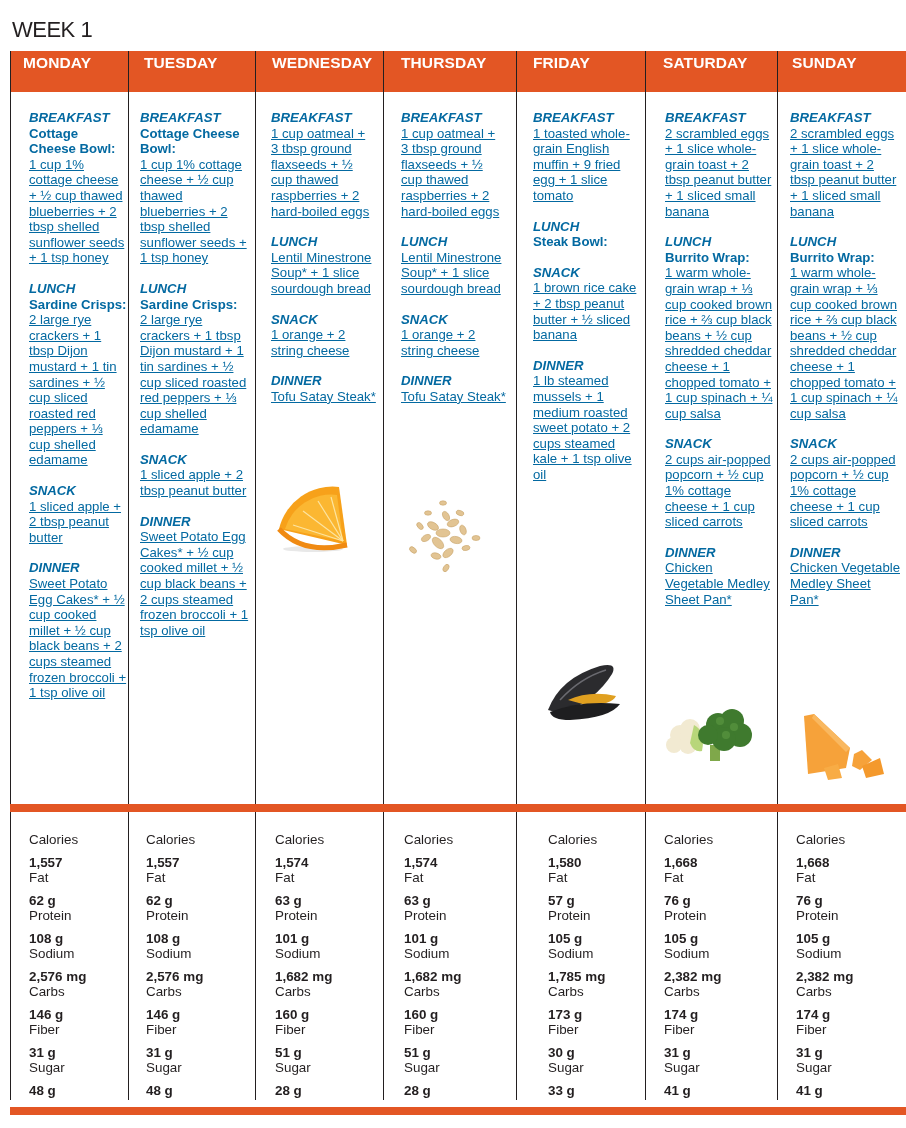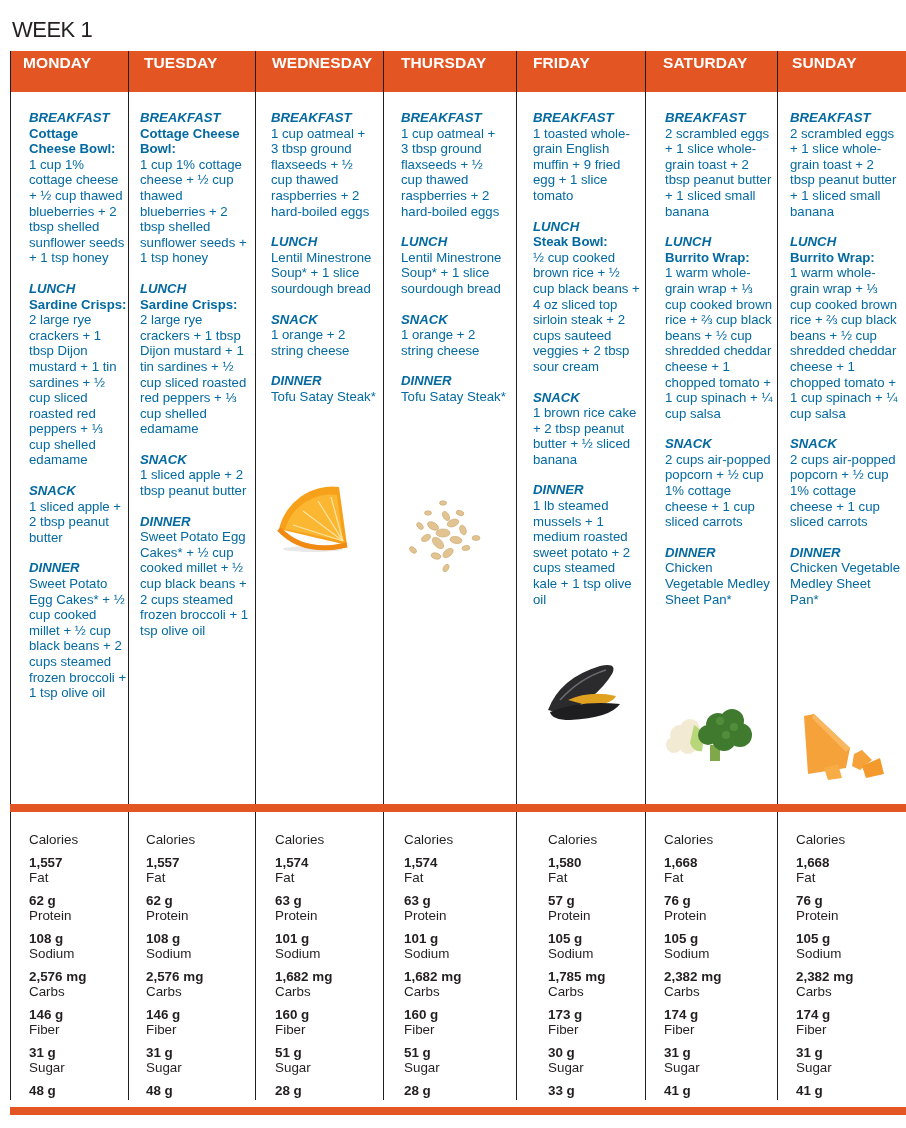--- a/index.html
+++ b/index.html
@@ -24,21 +24,21 @@
     display: flex; align-items: center; letter-spacing: 0.1px;
   }
 
   .day-col {
     position: absolute; top: 110px;
     font-size: 13.2px; line-height: 15.6px; color: #0369a1;
   }
   .meal { margin-bottom: 15px; }
   .meal-label { font-weight: 700; font-style: italic; display: block; }
   .meal-title { font-weight: 700; display: block; }
-  .meal-text { display: block; }
+  .meal-text { display: block; text-decoration: underline; }
 
   .mid-bar {
     position: absolute; left: 10px; top: 804px; width: 896px; height: 8px; background: #e35624;
   }
   .bottom-bar {
     position: absolute; left: 10px; top: 1107px; width: 896px; height: 8px; background: #e35624;
   }
 
   .nutri-col { position: absolute; top: 832px; font-size: 13.4px; }
   .nutri-item { height: 38px; }
@@ -151,21 +151,20 @@
 </div>
 
 <div class="day-col" style="left:533px; width:108px;">
   <div class="meal">
     <span class="meal-label">BREAKFAST</span>
     <span class="meal-text">1 toasted whole-grain English muffin + 9 fried egg + 1 slice tomato</span>
   </div>
   <div class="meal">
     <span class="meal-label">LUNCH</span>
     <span class="meal-title">Steak Bowl:</span>
-    <span class="meal-text">½ cup cooked brown rice + ½ cup black beans + 4 oz sliced top sirloin steak + 2 cups sauteed veggies + 2 tbsp sour cream</span>
   </div>
   <div class="meal">
     <span class="meal-label">SNACK</span>
     <span class="meal-text">1 brown rice cake + 2 tbsp peanut butter + ½ sliced banana</span>
   </div>
   <div class="meal">
     <span class="meal-label">DINNER</span>
     <span class="meal-text">1 lb steamed mussels + 1 medium roasted sweet potato + 2 cups steamed kale + 1 tsp olive oil</span>
   </div>
 </div>

